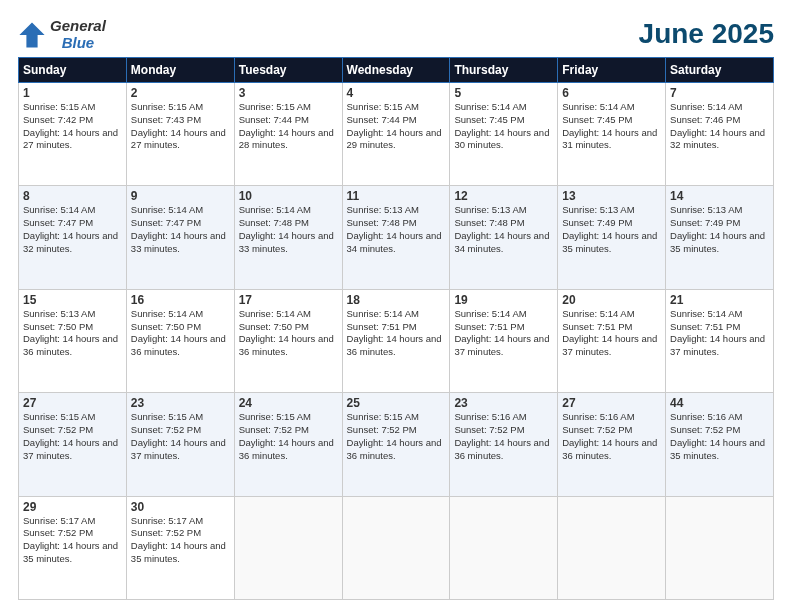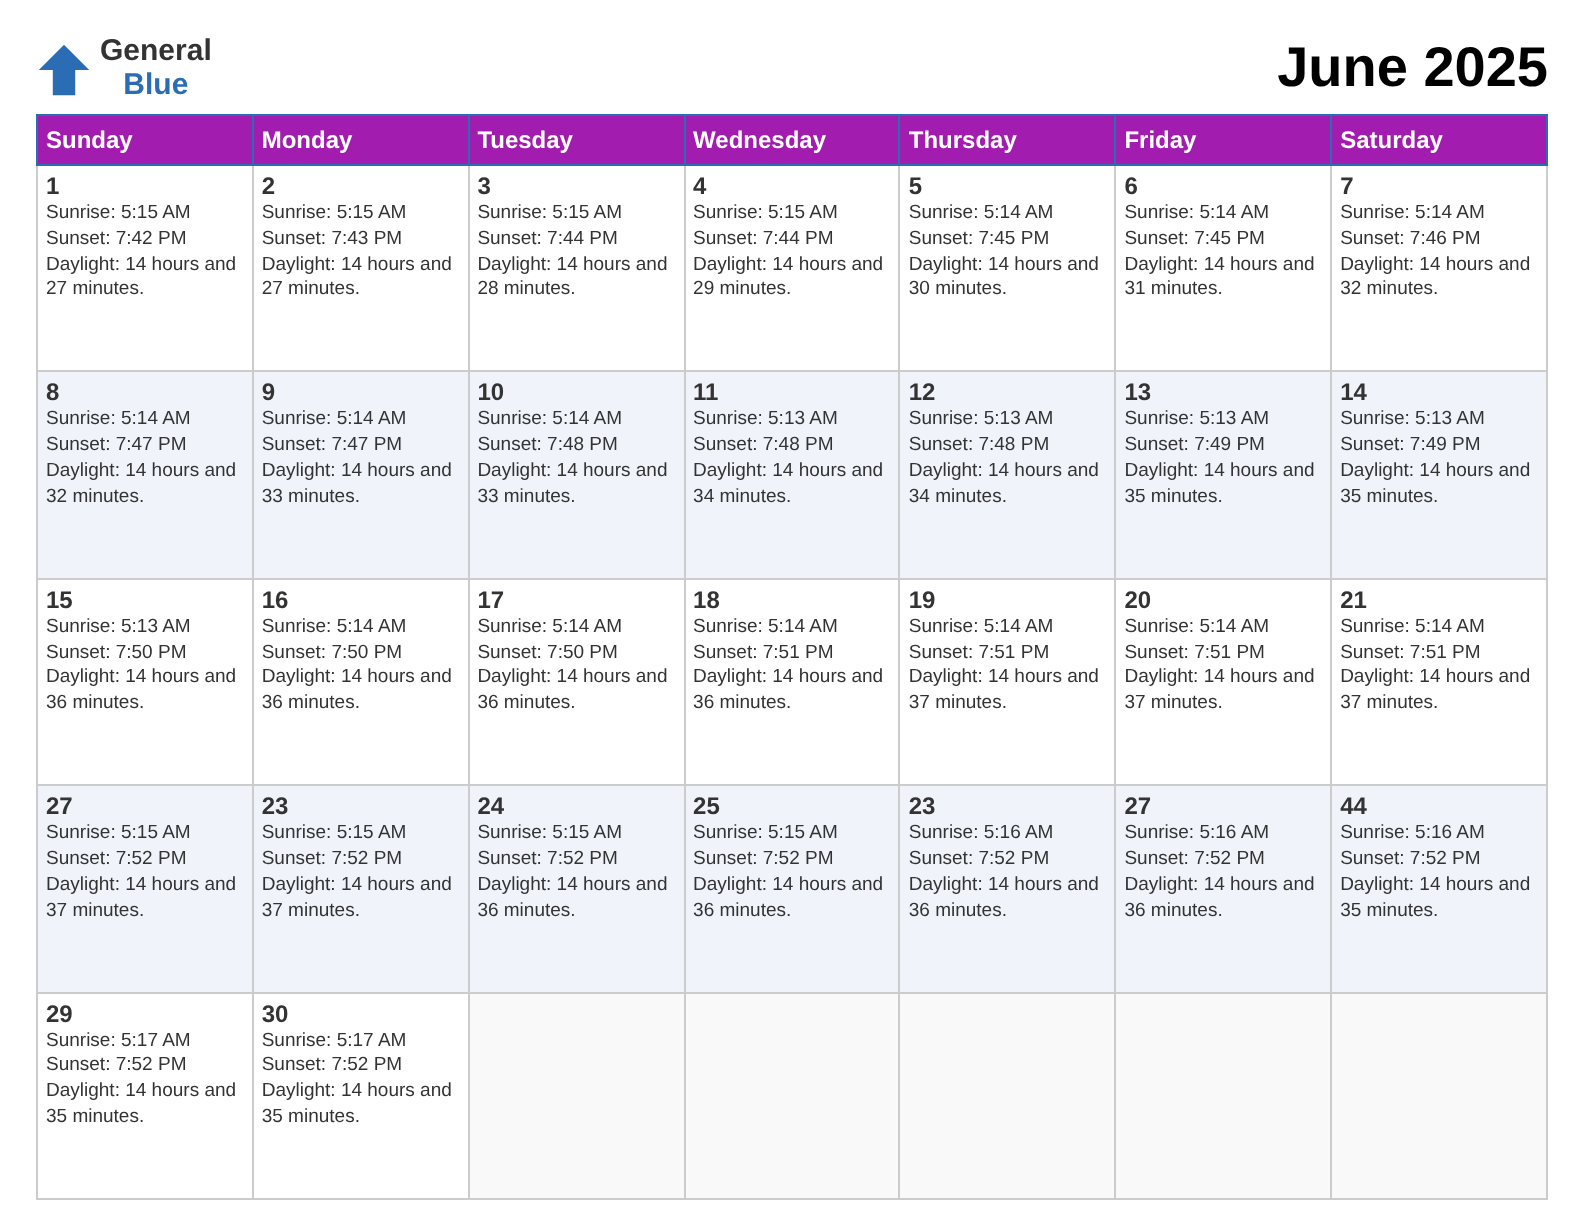--- a/index.html
+++ b/index.html
@@ -20,20 +20,21 @@
     .header {
       display: flex;
       align-items: flex-start;
       justify-content: space-between;
       margin-bottom: 6px;
     }
     .logo {
       display: flex;
       align-items: center;
       gap: 4px;
+      font-style: italic;
     }
     .logo-text {
       display: flex;
       flex-direction: column;
       line-height: 1.1;
     }
     .logo-general {
       font-size: 15px;
       font-weight: bold;
       color: #333;
@@ -47,21 +48,21 @@
     .logo-icon {
       width: 28px;
       height: 28px;
     }
     .title-block {
       text-align: right;
     }
     .main-title {
       font-size: 28px;
       font-weight: bold;
-      color: #000000;
+      color: #0c4a6e;
     }
     .sub-title {
       font-size: 14px;
       color: #333;
     }
     .calendar {
       flex: 1;
       border: 1px solid #ccc;
       border-collapse: collapse;
       width: 100%;
@@ -86,21 +87,21 @@
       height: 88px;
     }
     .calendar tr:nth-child(even) td {
       background: #f0f4fa;
     }
     .calendar tr:nth-child(odd) td {
       background: #fff;
     }
     
     .calendar thead tr th {
-      background: #a21caf;
+      background: #0f172a;
     }
     .day-num {
       font-size: 12px;
       font-weight: bold;
       display: block;
       margin-bottom: 1px;
     }
     .day-info {
       font-size: 9.5px;
       line-height: 1.35;

